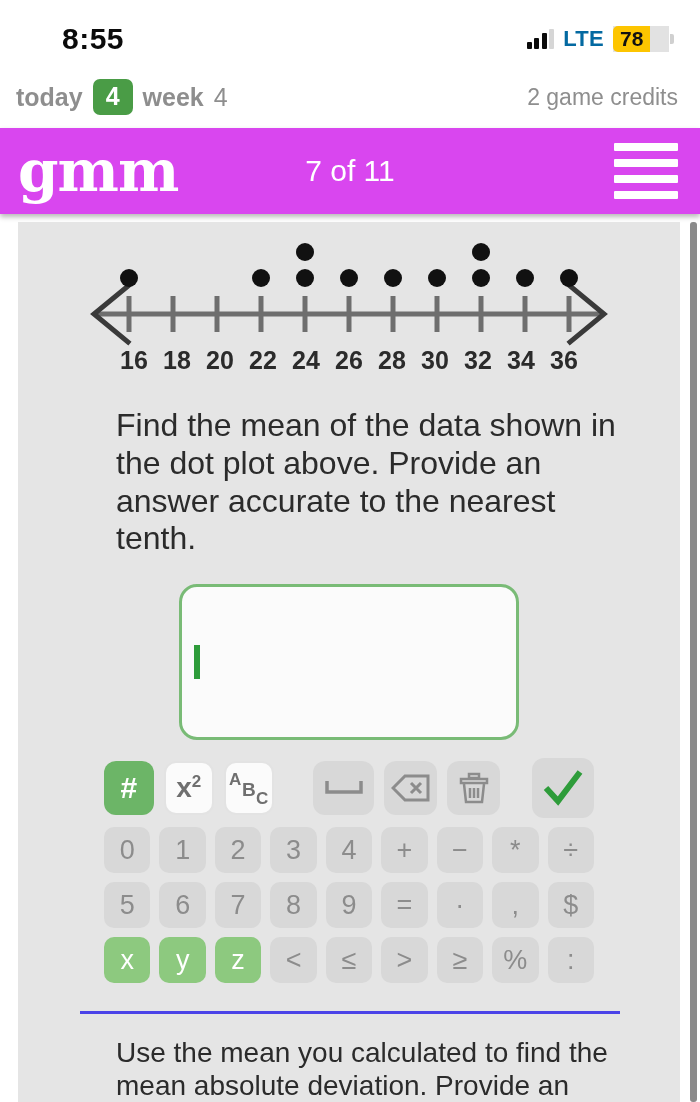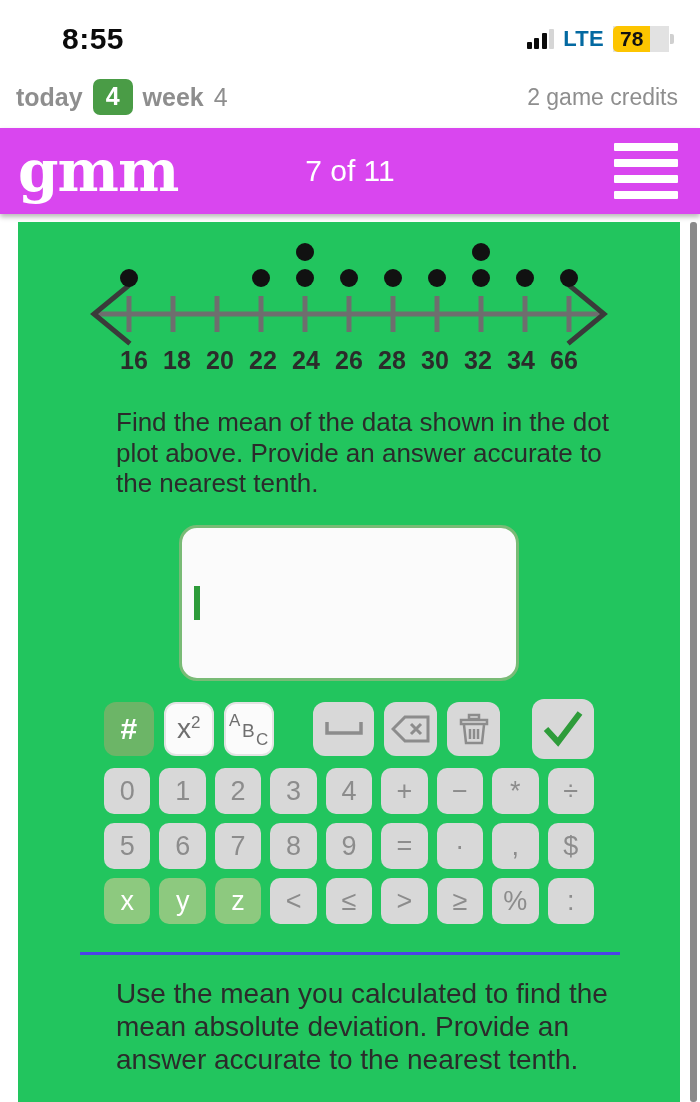--- a/index.html
+++ b/index.html
@@ -73,60 +73,61 @@
   }
   .hamburger {
     position:absolute; right:22px; top:50%; transform:translateY(-50%);
     width:64px; display:flex; flex-direction:column; gap:8px;
   }
   .hamburger span { display:block; height:8px; background:#fff; border-radius:1px; }
 
   
   .content {
     position:absolute; left:18px; top:222px; width:662px; height:880px;
-    background:#22c55e; overflow:hidden;
+    background:#e5e5e5; overflow:hidden;
   }
   .scrollbar {
     position:absolute; right:3px; top:222px; width:7px; height:880px;
     background:#8a8a8a; border-radius:3px;
   }
 
   
   .dotplot { position:relative; width:662px; height:155px; margin-top:16px; }
   .dp-svg { display:block; margin:0 auto; }
   .dp-labels {
     display:flex; justify-content:center; gap:0;
     font-size:25px; font-weight:700; color:#2b2b2b;
     margin-top:-4px;
   }
   .dp-labels span { width:43px; text-align:center; }
 
   
   .qtext {
-    font-size:26px; line-height:1.18; color:#2b2b2b;
+    font-size:32px; line-height:1.18; color:#2b2b2b;
     padding: 14px 60px 0 98px;
   }
 
   
   .answer-wrap { display:flex; justify-content:center; margin-top:26px; }
   .answer-box {
     width:340px; height:156px; border:3px solid #79bb76;
     border-radius:18px; background:#fbfbfb;
     display:flex; align-items:center; padding-left:12px;
   }
   .caret { width:6px; height:34px; background:#2e9c3a; }
 
   
   .keyboard { margin-top:18px; padding: 0 86px; }
   .kb-toolbar { display:flex; align-items:center; gap:10px; height:60px; }
   .kb-btn {
     width:58px; height:54px; border-radius:12px;
     display:flex; align-items:center; justify-content:center;
     font-size:28px; color:#7b7b7b; background:#d8d8d8;
     user-select:none;
+    font-weight:bold;
   }
   .kb-btn.green { background:#6cb567; color:#fff; font-weight:700; font-size:30px; }
   .kb-btn.white { background:#fbfbfb; border:2px solid #e3e3e3; color:#6f6f6f; }
   .kb-btn.space { width:72px; background:#d8d8d8; }
   .kb-btn.wide  { width:62px; }
   .kb-btn.check { width:72px; height:60px; background:#d8d8d8; }
   .spacer-sm { width:14px; }
   .spacer-lg { width:22px; }
 
   .kb-row { display:flex; gap:9px; margin-top:9px; }
@@ -245,21 +246,21 @@
           <span>16</span>
           <span>18</span>
           <span>20</span>
           <span>22</span>
           <span>24</span>
           <span>26</span>
           <span>28</span>
           <span>30</span>
           <span>32</span>
           <span>34</span>
-          <span>66</span>
+          <span>36</span>
         </div>
     </div>
 
     <div class="qtext">Find the mean of the data shown in the dot plot above. Provide an answer accurate to the nearest tenth.</div>
 
     <div class="answer-wrap">
       <div class="answer-box">
         <div class="caret"></div>
         <span></span>
       </div>

